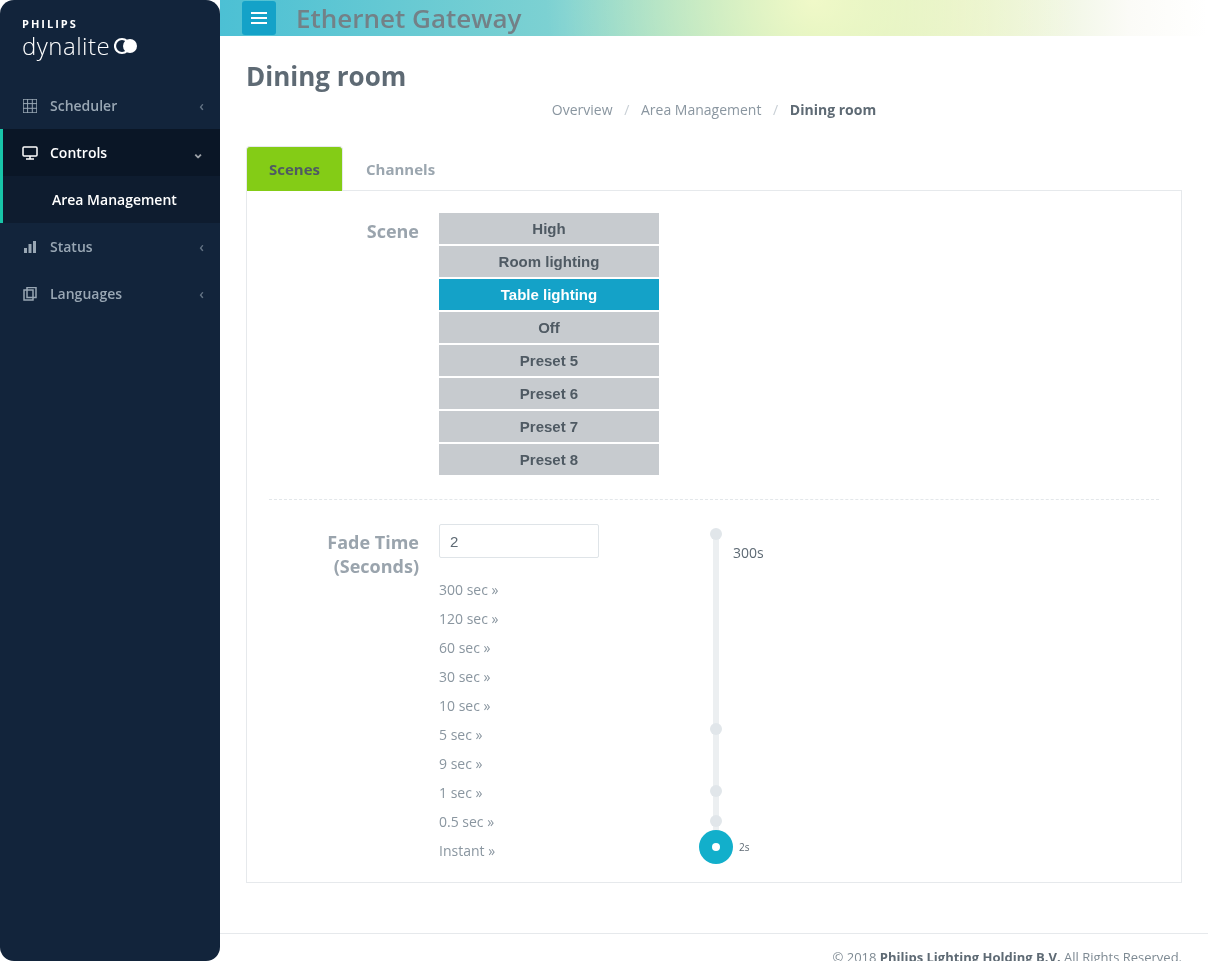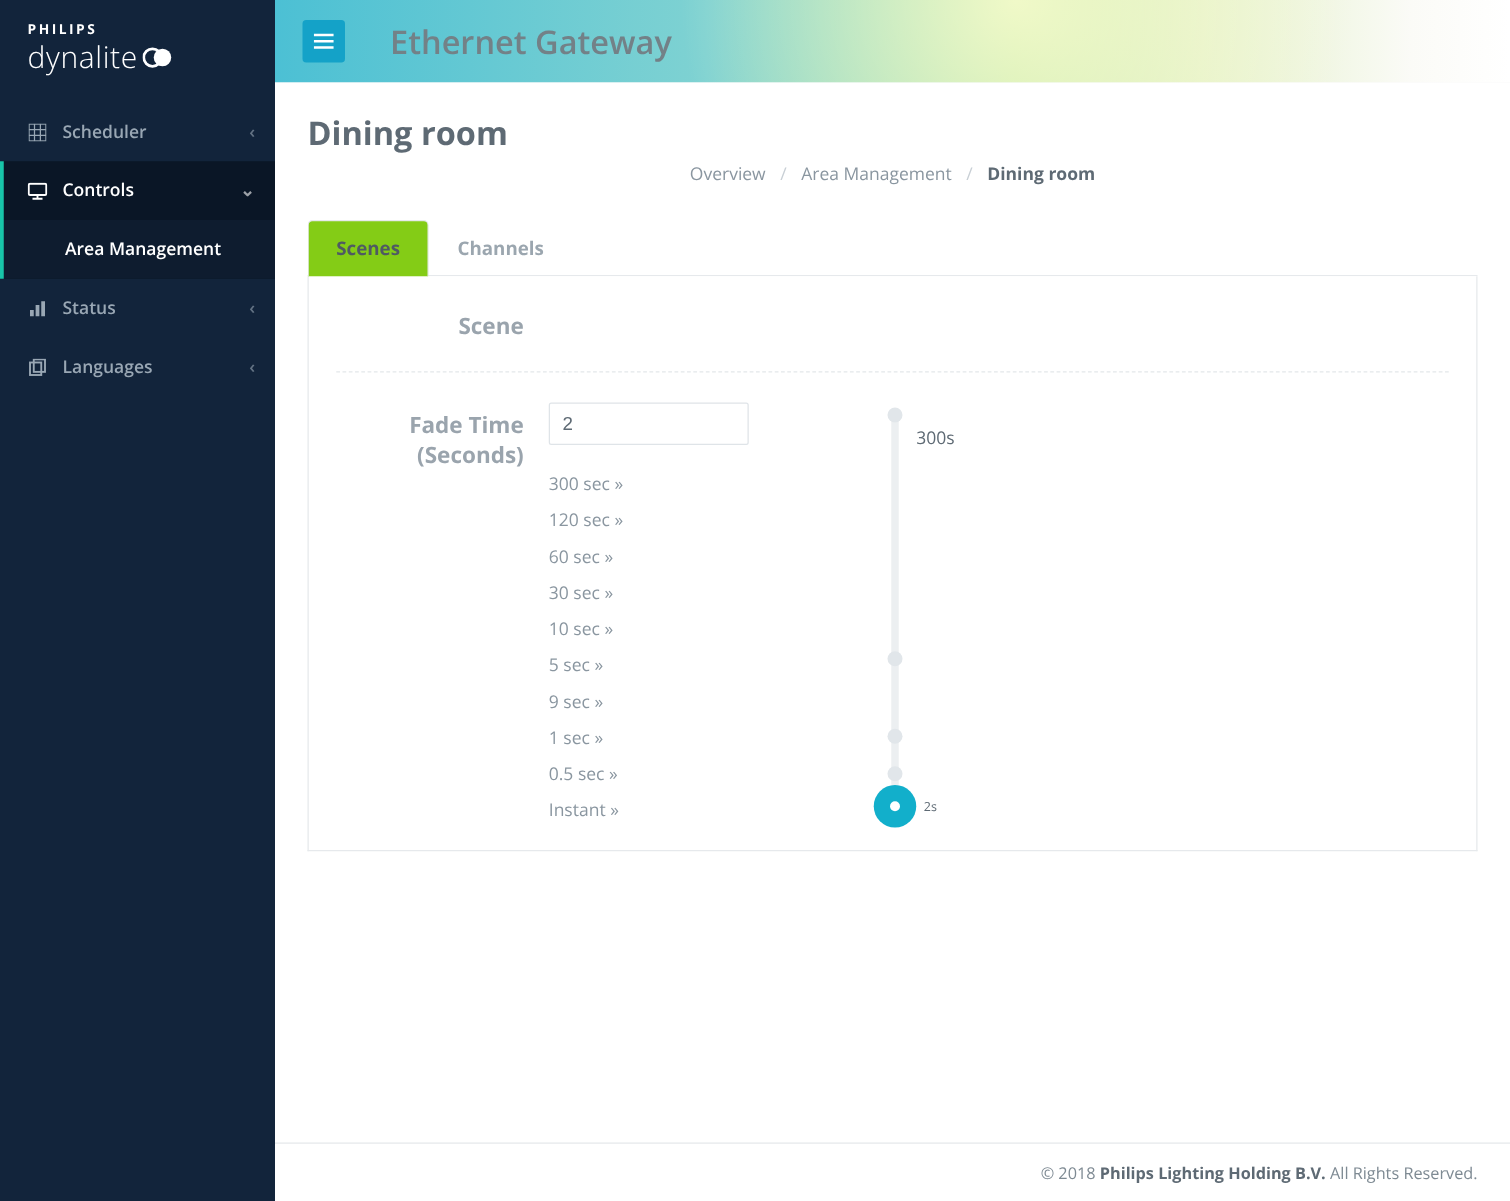--- a/index.html
+++ b/index.html
@@ -16,40 +16,40 @@
     --muted:#a9b3bb;
     --text:#5e6a74;
     --scene-btn:#c7cbcf;
     --scene-btn-text:#4f5a63;
   }
   *{box-sizing:border-box;}
   html,body{margin:0;padding:0;height:100%;font-family:"Segoe UI","Open Sans",Arial,sans-serif;color:var(--text);}
   body{display:flex;min-height:100vh;min-width:1208px;}
 
   
-  .sidebar{width:var(--side-w);background:var(--side-bg);color:var(--side-text);flex:none;display:flex;flex-direction:column;}
+  .sidebar{width:var(--side-w);background:var(--side-bg);color:var(--side-text);flex:none;display:flex;flex-direction:column;border-radius:14px;}
   .brand{padding:16px 22px 20px;color:#fff;}
   .brand-philips{font-size:11px;letter-spacing:2px;font-weight:700;}
   .brand-dynalite{font-size:24px;letter-spacing:.5px;font-weight:300;margin-top:-2px;display:flex;align-items:center;gap:4px;}
   .brand-dynalite svg{width:24px;height:18px;}
   .nav{list-style:none;margin:0;padding:0;font-size:14px;font-weight:600;}
   .nav > li{position:relative;}
   .nav-row{display:flex;align-items:center;gap:12px;padding:14px 16px 14px 22px;cursor:pointer;color:var(--side-text);}
   .nav-row .nav-icon{width:16px;display:flex;justify-content:center;color:var(--side-text);}
   .nav-row .chev{margin-left:auto;opacity:.6;}
   .nav li.active{background:var(--side-active);}
   .nav li.active::before{content:"";position:absolute;left:0;top:0;bottom:0;width:3px;background:#18c5a9;}
   .nav li.active .nav-row{color:var(--side-text-bright);}
   .nav li.active .nav-icon{color:var(--side-text-bright);}
   .subnav{background:var(--side-bg-dark);}
   .subnav .nav-row{padding-left:52px;color:var(--side-text-bright);font-weight:600;}
 
   
   .main{flex:1;display:flex;flex-direction:column;background:#f3f3f3;}
-  .topbar{height:66px;display:flex;align-items:center;padding:0 22px;gap:36px;
+  .topbar{height:66px;display:flex;align-items:center;padding:0 22px;gap:20px;
     background:
       radial-gradient(circle at 60% 0%, rgba(255,255,210,.8) 0%, rgba(255,255,210,0) 45%),
       linear-gradient(90deg,#4cc0d4 0%,#7fd2d2 35%,#b5e2a1 60%,#e2f0c9 75%,#fbfbf7 92%,#fff 100%);
   }
   .menu-btn{width:34px;height:34px;border:none;border-radius:3px;background:var(--teal);color:#fff;display:flex;align-items:center;justify-content:center;cursor:pointer;}
   .menu-btn svg{width:16px;height:14px;}
   .topbar h1{margin:0;font-size:26px;font-weight:600;color:#738187;}
 
   .content{flex:1;padding:22px 26px 50px;background:#fff;}
   .page-title{font-size:26px;font-weight:700;color:#5e6a74;margin:0 0 6px;}
@@ -189,20 +189,30 @@
 
     <div class="tabs">
       <div class="tab active">Scenes</div>
       <div class="tab">Channels</div>
     </div>
 
     <div class="panel">
 
       <div class="form-section">
         <div class="form-label">Scene</div>
+        <div class="scene-col" id="scene-col">
+            <button class="scene-btn">High</button>
+            <button class="scene-btn">Room lighting</button>
+            <button class="scene-btn active">Table lighting</button>
+            <button class="scene-btn">Off</button>
+            <button class="scene-btn">Preset 5</button>
+            <button class="scene-btn">Preset 6</button>
+            <button class="scene-btn">Preset 7</button>
+            <button class="scene-btn">Preset 8</button>
+          </div>
       </div>
 
       <hr class="divider">
 
       <div class="fade-row">
         <div class="form-label">
           <div>Fade Time</div>
           <div>(Seconds)</div>
         </div>
         <div>

